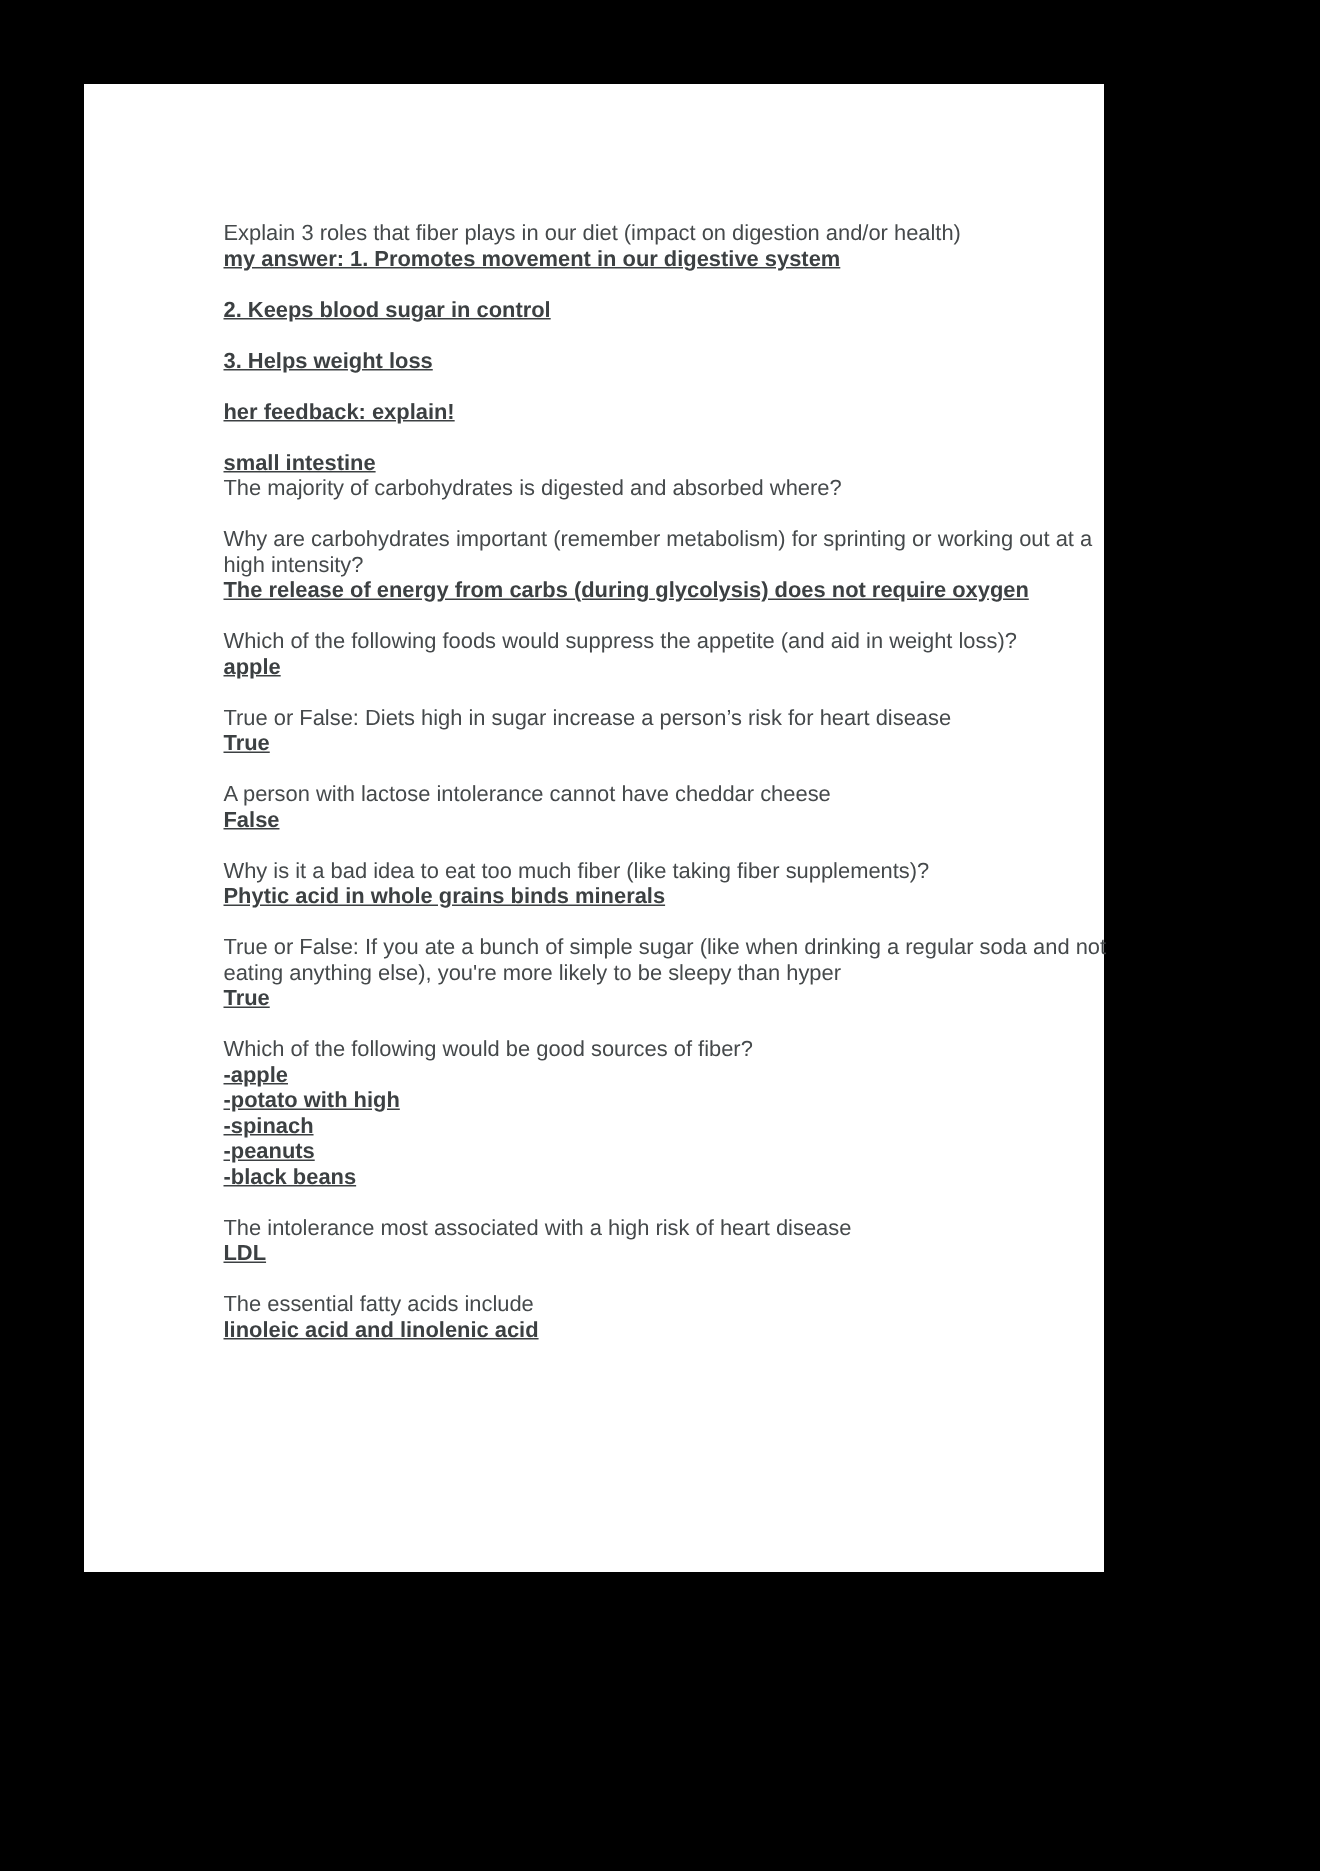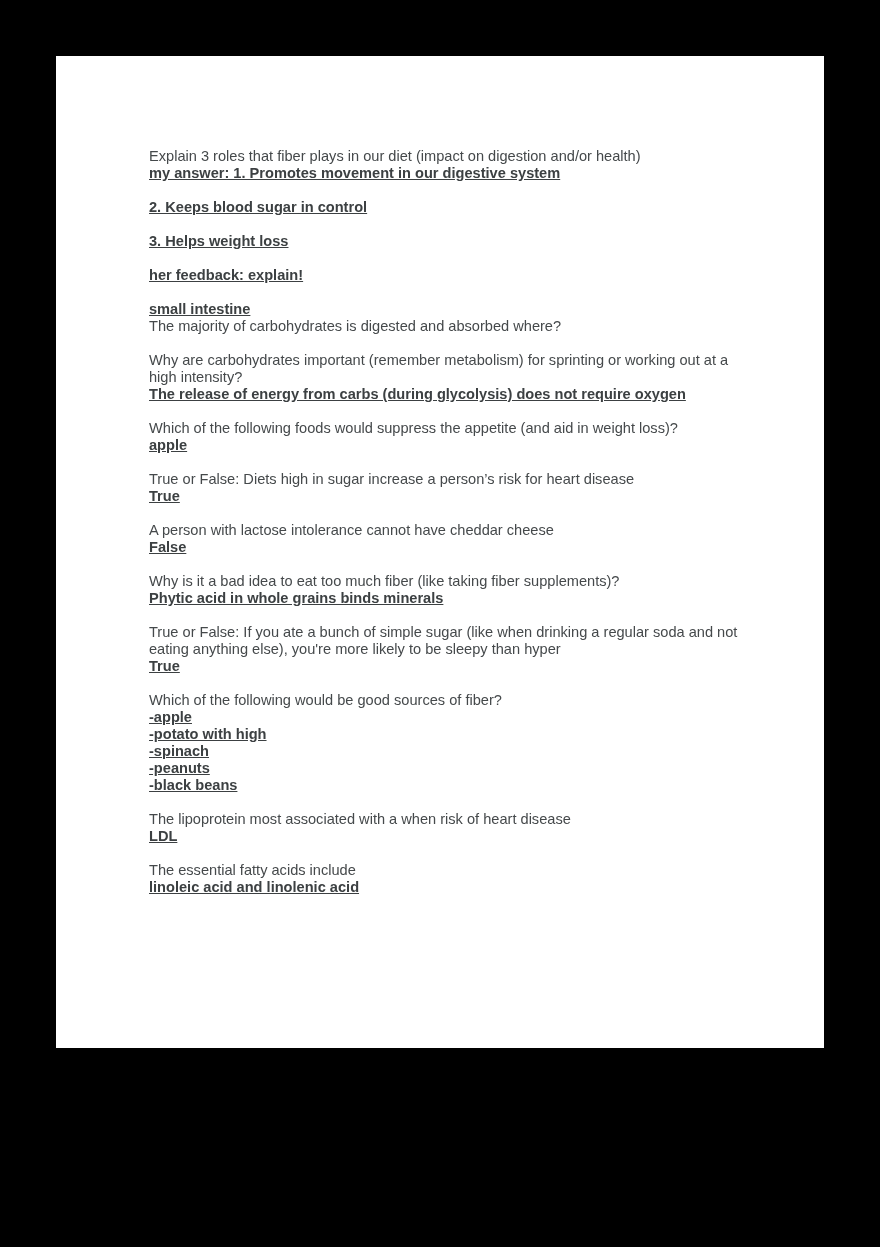--- a/index.html
+++ b/index.html
@@ -11,21 +11,21 @@
       width: 880px;
       height: 1247px;
       position: relative;
       overflow: hidden;
       font-family: "Liberation Sans", sans-serif;
     }
     .page {
       position: absolute;
       left: 56px;
       top: 56px;
-      width: 768px;
+      width: 680px;
       height: 992px;
       background: #ffffff;
     }
     .content {
       position: absolute;
       left: 93px;
       top: 92px;
       width: 590px;
       color: #3f4446;
       font-size: 14.6px;
@@ -94,21 +94,21 @@
     <div class="block">
       <span class="line q">Which of the following would be good sources of fiber?</span>
       <span class="line a">-apple</span>
       <span class="line a">-potato with high</span>
       <span class="line a">-spinach</span>
       <span class="line a">-peanuts</span>
       <span class="line a">-black beans</span>
     </div>
 
     <div class="block">
-      <span class="line q">The lipoprotein most associated with a when risk of heart disease</span>
+      <span class="line q">The intolerance most associated with a high risk of heart disease</span>
       <span class="line a">LDL</span>
     </div>
 
     <div class="block">
       <span class="line q">The essential fatty acids include</span>
       <span class="line a">linoleic acid and linolenic acid</span>
     </div>
 
   </div>
 </div>

